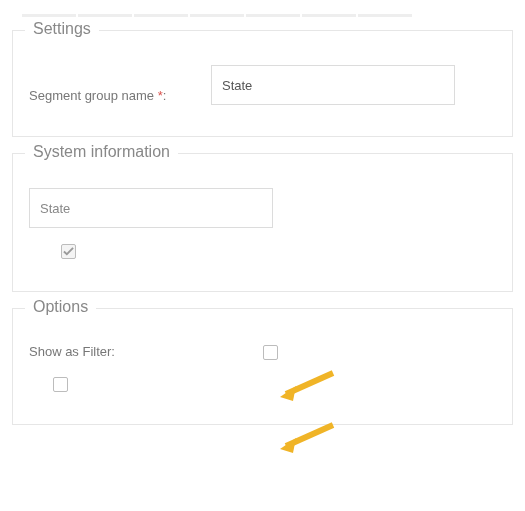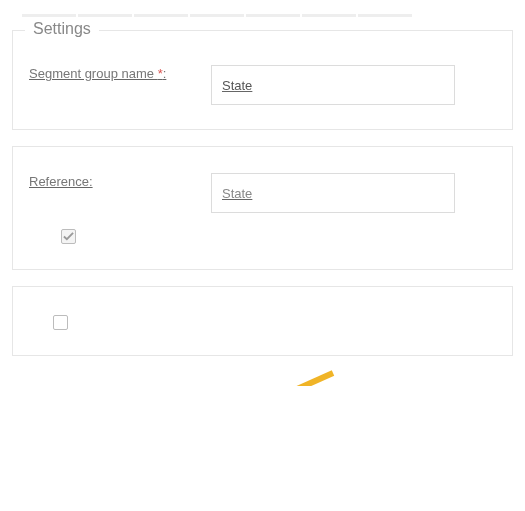--- a/index.html
+++ b/index.html
@@ -19,39 +19,38 @@
       margin-bottom: 10px;
       padding-left: 10px;
     }
     .top-tabs span {
       width: 54px;
       height: 3px;
       background: #eee;
     }
     .fieldset {
       border: 1px solid #e6e6e6;
-      padding: 20px 16px 24px 16px;
+      padding: 20px 16px 31px 16px;
       margin-bottom: 16px;
       position: relative;
     }
     .legend {
       position: absolute;
       top: -11px;
       left: 12px;
       background: #fff;
       padding: 0 8px;
       font-size: 16px;
       color: #888;
       font-weight: 300;
     }
     .row {
       display: flex;
-      align-items: flex-start;
+      align-items: flex-end;
       margin-top: 14px;
-      text-decoration: underline;
     }
     .row:first-of-type { margin-top: 6px; }
     .label {
       width: 182px;
       color: #777;
       font-size: 13px;
       line-height: 1.35;
       padding-right: 10px;
     }
     .req { color: #d9534f; }
@@ -119,37 +118,46 @@
   <div class="legend">Settings</div>
   <div class="row">
     <div class="label">
       <span>Segment group name</span> <span class="req">*</span>:
     </div>
     <input type="text" class="input" value="State" style="">
   </div>
 </div>
 
 <div class="fieldset">
+  <div class="legend">System information</div>
   <div class="row">
-    <div class="label">Reference:</div>
     <input type="text" class="input" readonly="" value="State" style="">
   </div>
   <div class="row">
     <div class="checkbox-wrap">
       <span class="chk disabled checked">
         <svg viewBox="0 0 12 12">
             <path d="M1 6 L4.2 9 L11 2" stroke="#9a9a9a" stroke-width="2" fill="none"></path>
           </svg>
       </span>
     </div>
   </div>
 </div>
 
 <div class="fieldset options">
+  <div class="legend">Options</div>
 
+  <div class="row">
+    <div class="label" style="width:210px">Show as Filter:</div>
+    <div class="checkbox-wrap">
+      <span class="chk">
+        
+      </span>
+    </div>
+  </div>
 
 
   <div class="row">
     <div class="checkbox-wrap">
       <span class="chk">
         
       </span>
     </div>
   </div>
 </div>

